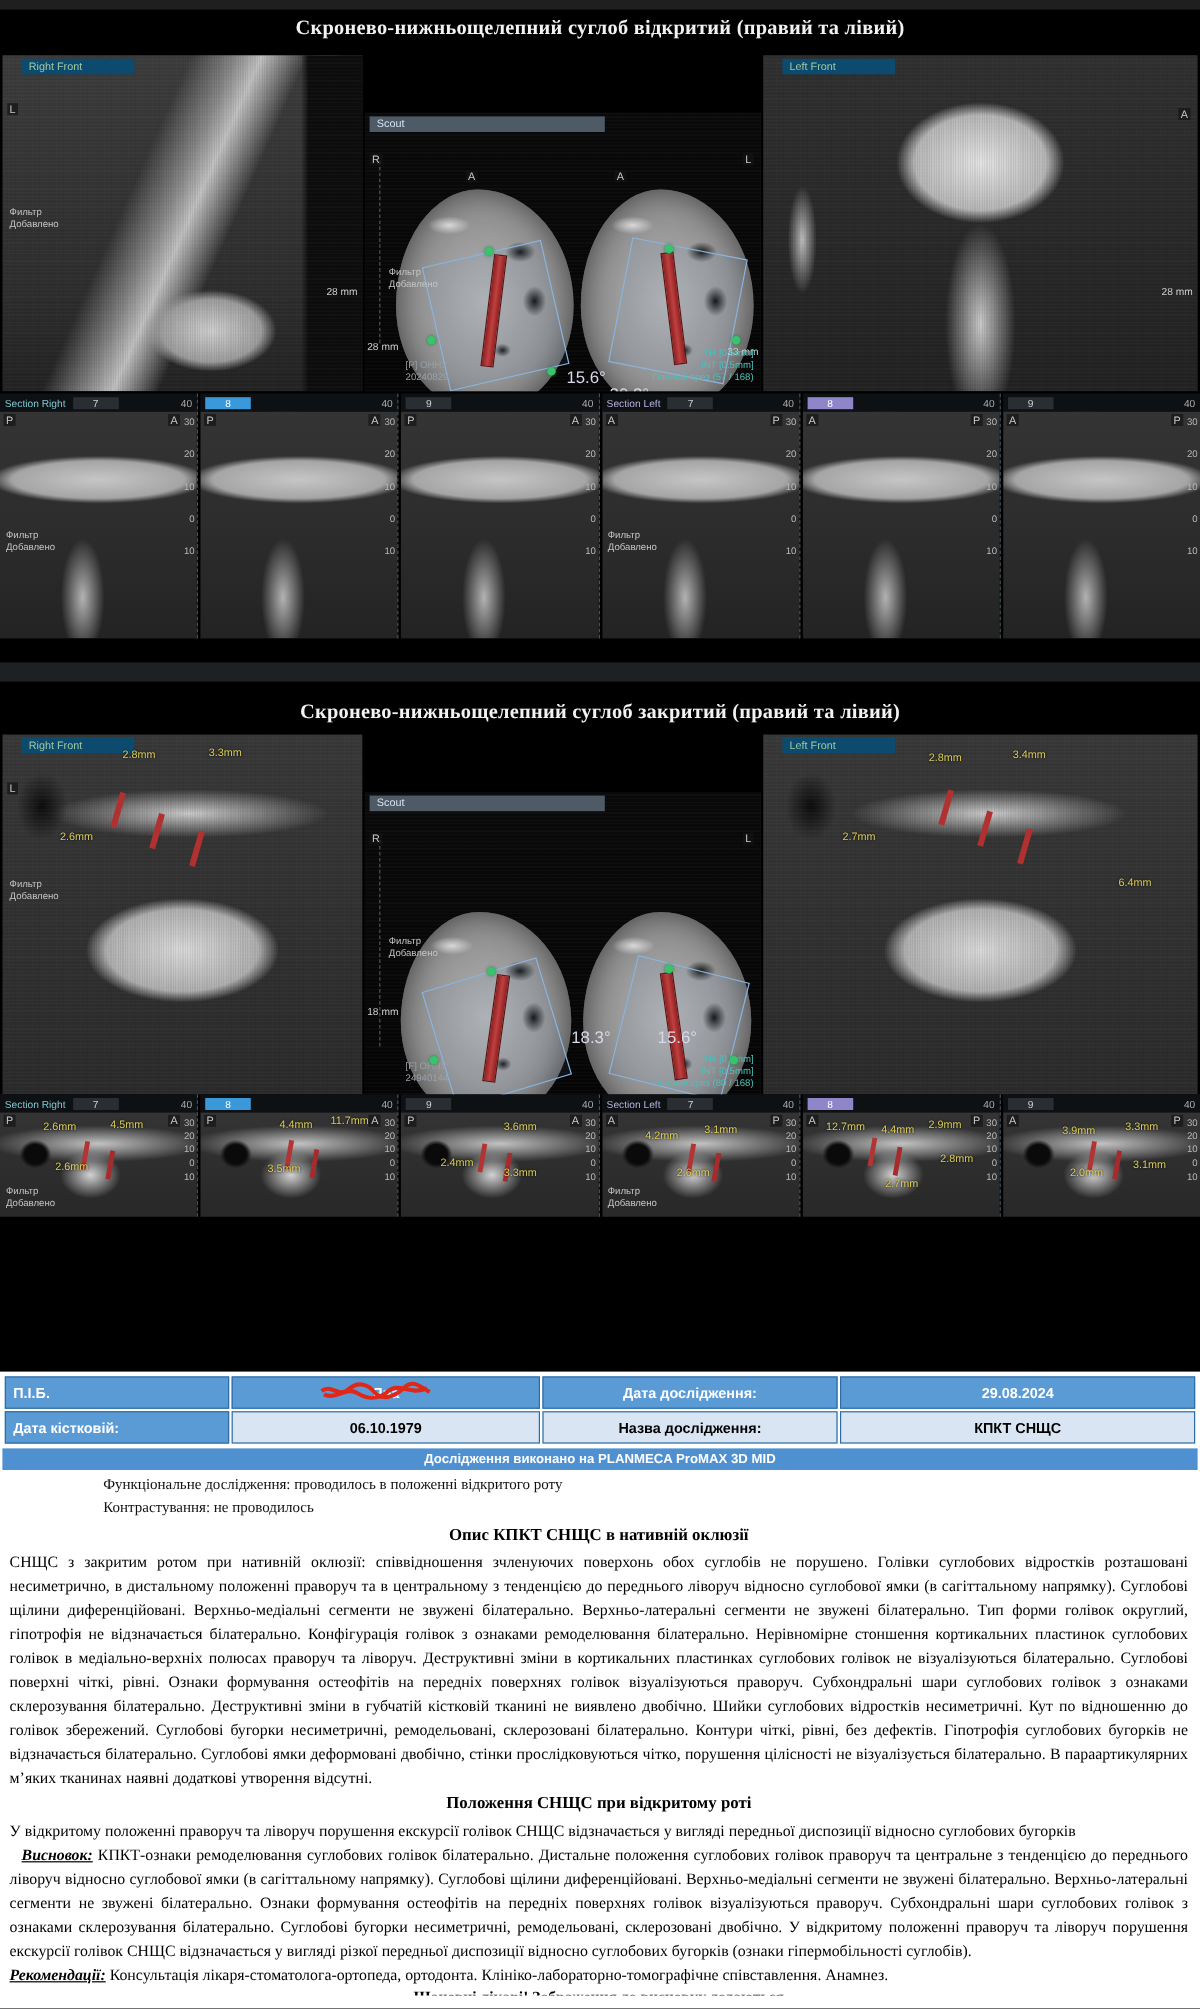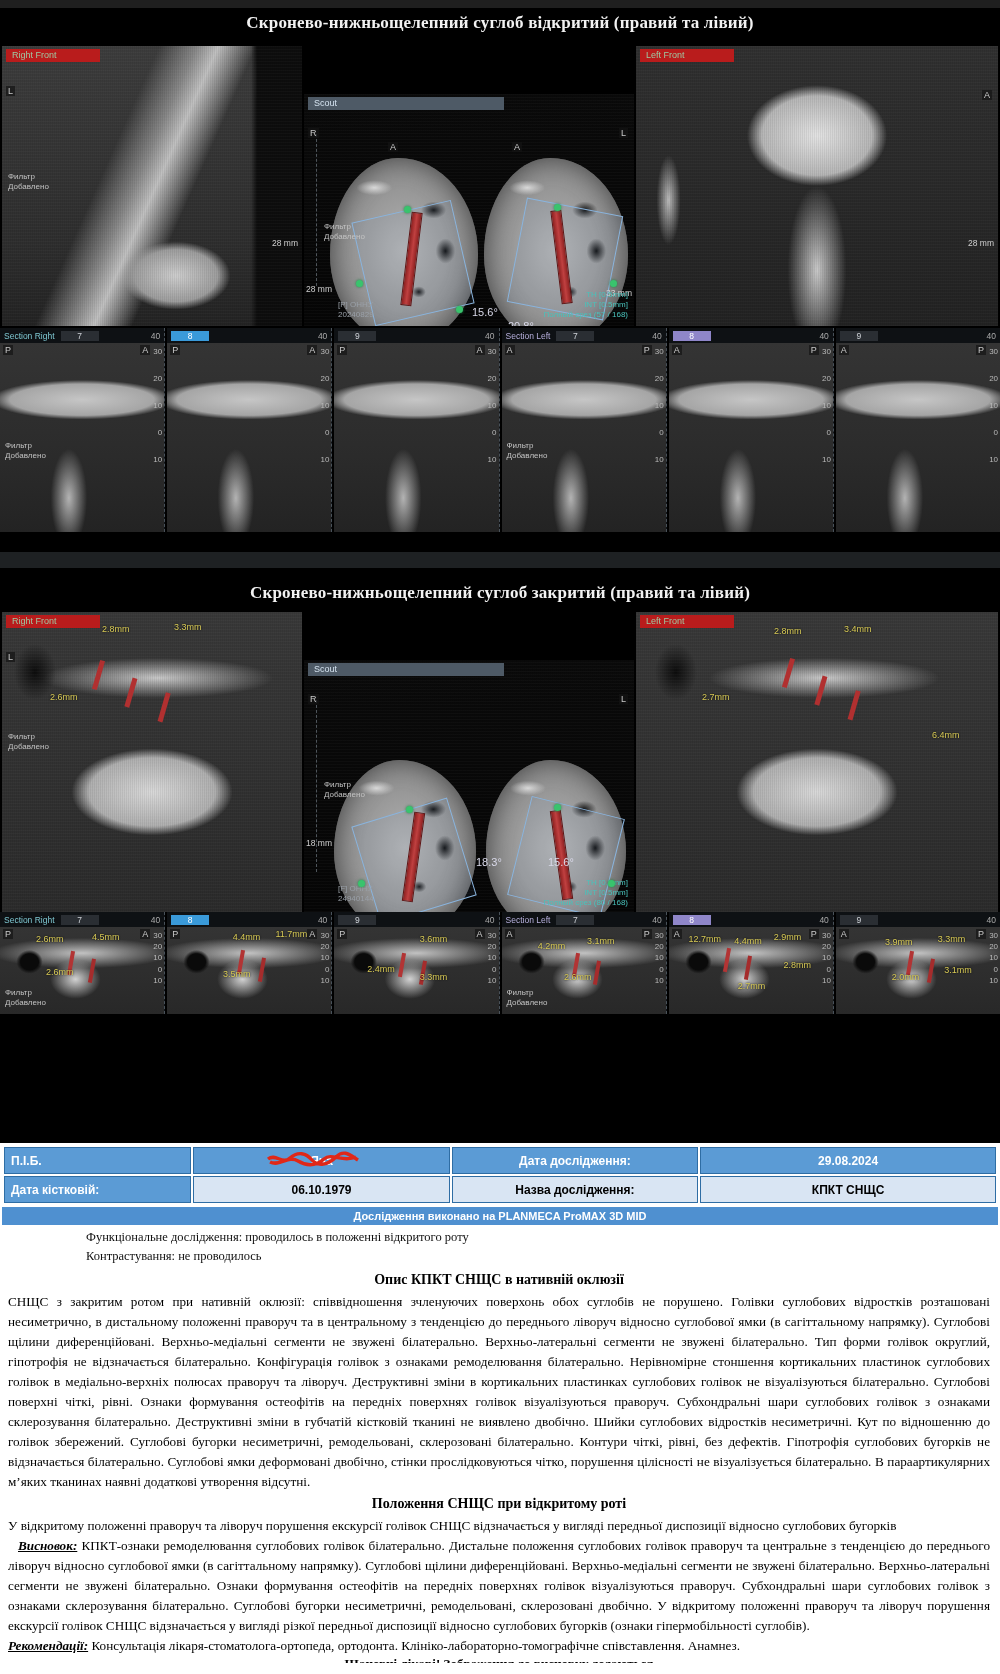--- a/index.html
+++ b/index.html
@@ -17,26 +17,26 @@
   .row{position:absolute;display:flex;gap:2px;}
   #row-o1{top:46px;left:2px;right:2px;height:280px;}
   #row-o2{top:328px;left:0;right:0;height:204px;}
   #row-c1{top:612px;left:2px;right:2px;height:300px;}
   #row-c2{top:912px;left:0;right:0;height:102px;}
 
   .panel{position:relative;overflow:hidden;background:#161616;}
   .p-left{width:300px;} .p-mid{width:330px;margin-top:48px;} .p-right{flex:1;}
 
   .chip{position:absolute;top:3px;left:4px;z-index:5;font-size:9px;padding:1px 10px 2px 6px;}
-  .chip-rf{background:#b91c1c;color:#9fc8a3;min-width:78px;}
+  .chip-rf{background:#0c4a6e;color:#9fc8a3;min-width:78px;margin-left:12px;}
   .chip-scout{background:#4e5a66;color:#d5e3f0;min-width:180px;}
   .mk{position:absolute;z-index:5;color:#c9c9c9;font-size:9px;background:rgba(20,20,20,.7);padding:0 2px;}
   .sidemm{position:absolute;z-index:5;color:#cfcfcf;font-size:8.5px;}
   .filter{position:absolute;z-index:5;color:#c3c3c3;font-size:8px;line-height:10px;white-space:pre-line;}
-  .angle{position:absolute;z-index:6;color:#d8d8e8;font-size:11px;}
+  .angle{position:absolute;z-index:6;color:#d8d8e8;font-size:14px;}
   .station{position:absolute;z-index:5;color:#9aa0a8;font-size:8px;line-height:10px;white-space:pre-line;}
   .tealblk{position:absolute;z-index:5;color:#49c2bb;font-size:8px;line-height:10px;text-align:right;white-space:pre-line;}
   .meas{position:absolute;z-index:7;color:#d9cb57;font-size:9px;text-shadow:0 0 2px #000;}
 
   .anat{position:absolute;inset:0;}
   .anat::after{content:"";position:absolute;inset:0;pointer-events:none;
     background:repeating-linear-gradient(0deg,rgba(255,255,255,.025) 0 1px,transparent 1px 3px),
                repeating-linear-gradient(90deg,rgba(0,0,0,.06) 0 1px,transparent 1px 2px);}
   
   .anat-sag{background:

